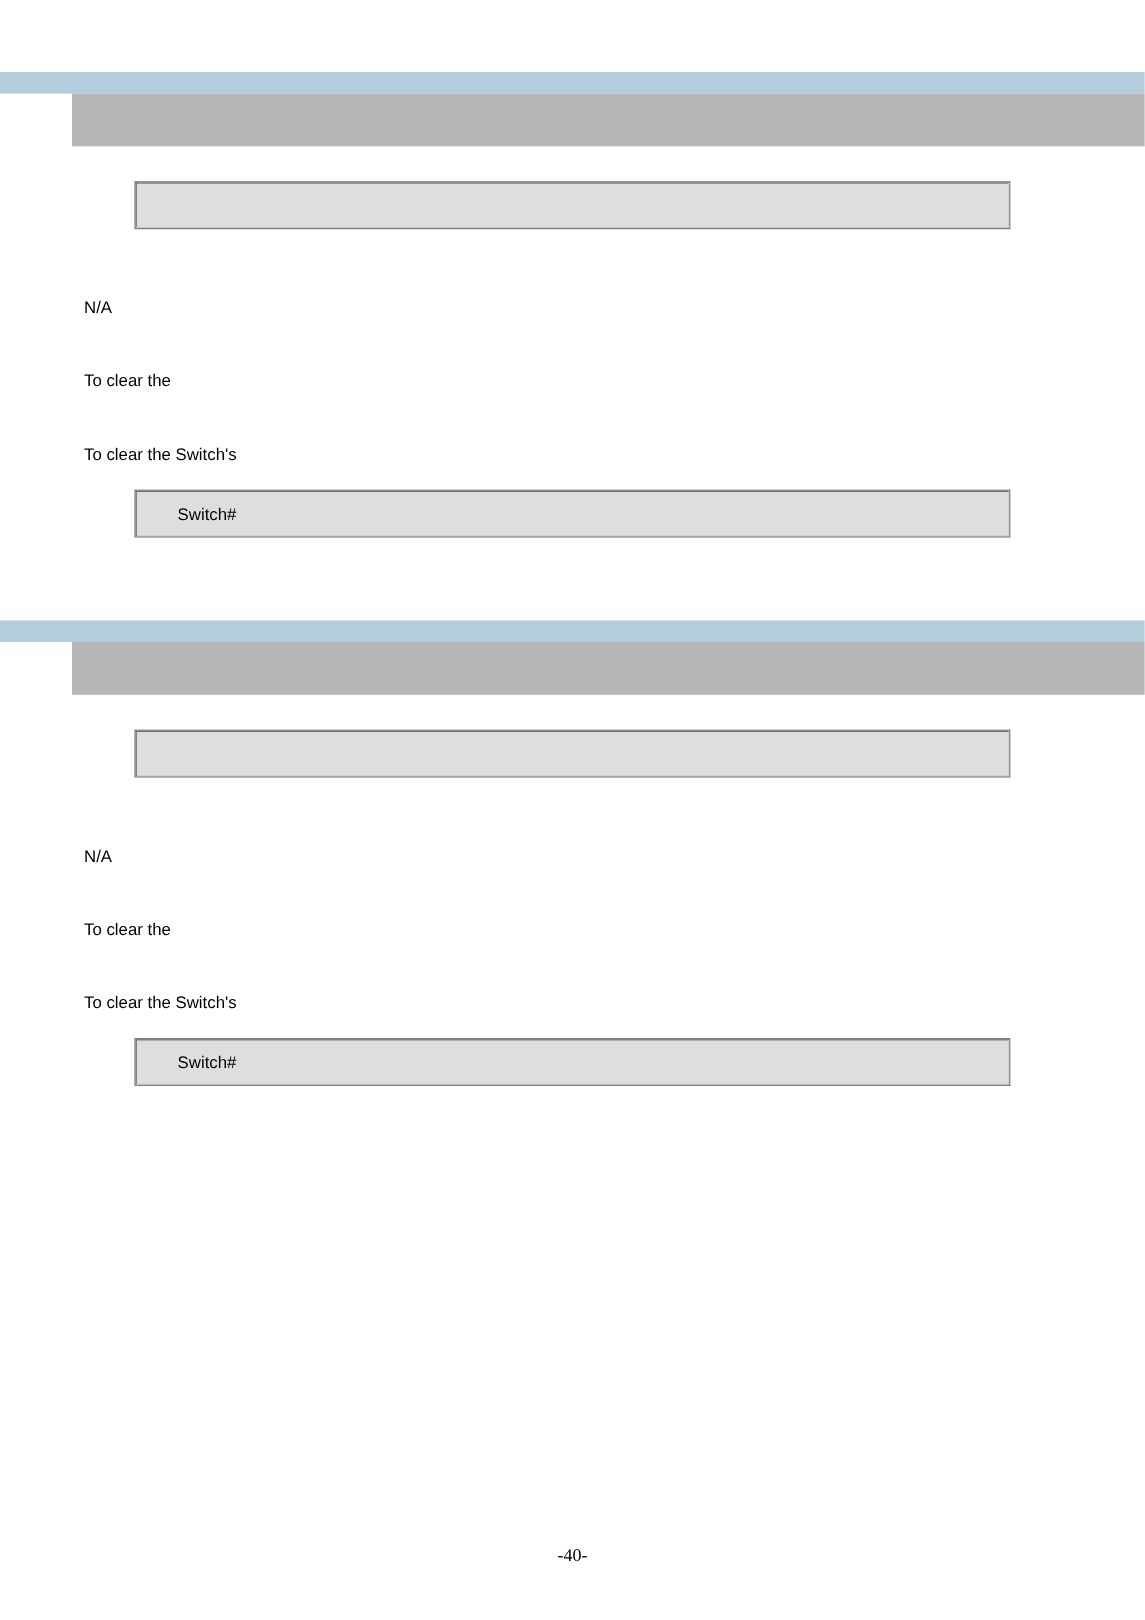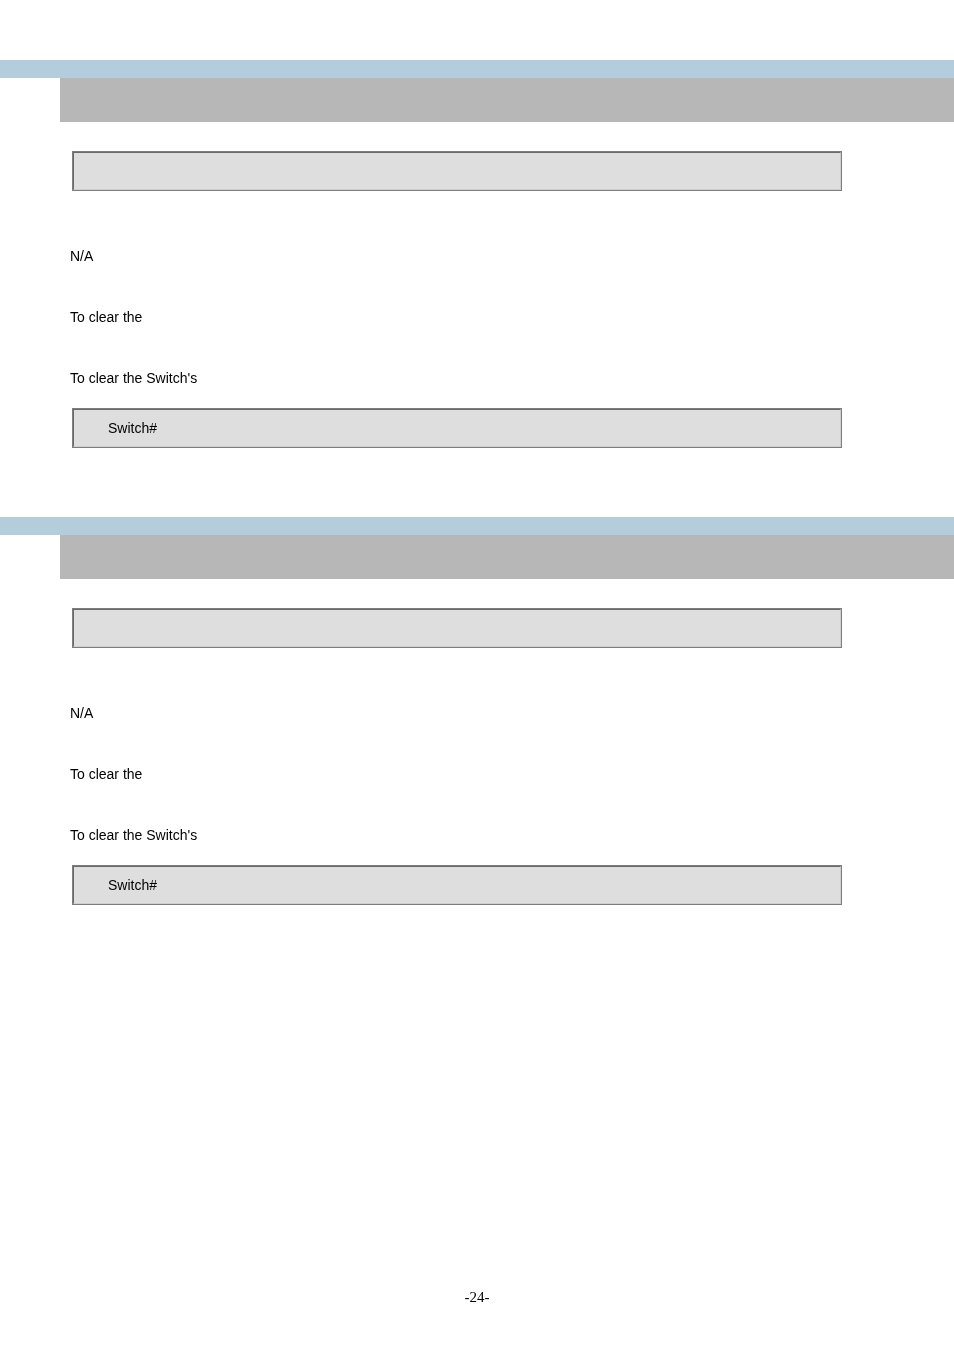--- a/index.html
+++ b/index.html
@@ -22,21 +22,21 @@
       background: #b3cddd;
       height: 18px;
     }
     .section-header-gray {
       margin-left: 60px;
       margin-right: 0;
       background: #b7b7b7;
       height: 44px;
     }
     .bordered-box {
-      margin-left: 73px;
+      margin-left: 113px;
       margin-right: 113px;
       background: #dedede;
       border-top: 1px solid #6a6a6a;
       border-left: 1px solid #6a6a6a;
       border-right: 1px solid #cfcfcf;
       border-bottom: 1px solid #cfcfcf;
       outline: 1px solid #7d7d7d;
       height: 38px;
       display: flex;
       align-items: center;
@@ -119,13 +119,13 @@
   <div class="text-block">To clear the Switch's</div>
 
   <div style="height:20px;"></div>
 
   <div class="bordered-box">
     <span class="switch-text">Switch#</span>
   </div>
 
 </div>
 
-<div class="page-number">-24-</div>
+<div class="page-number">-40-</div>
 
 </body></html>

